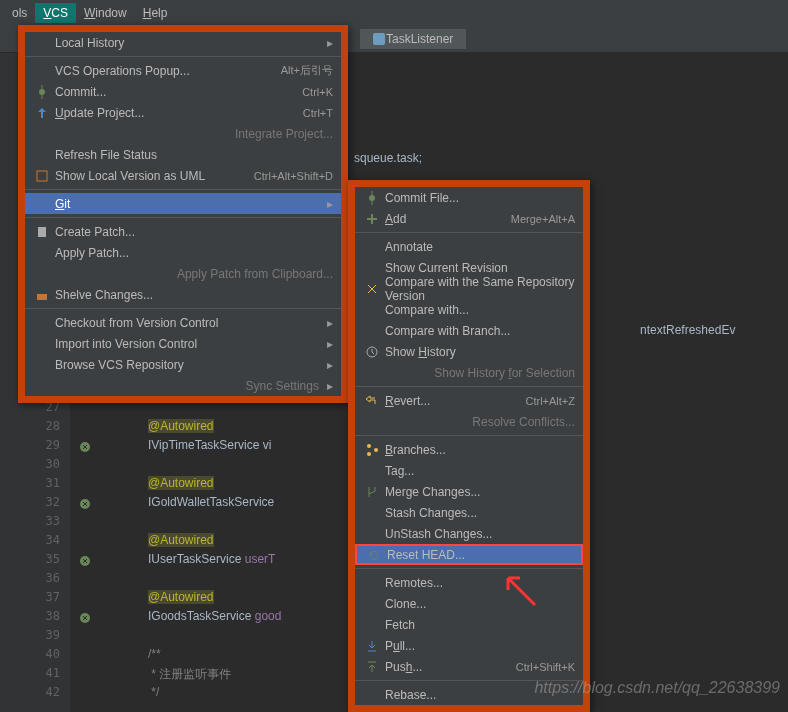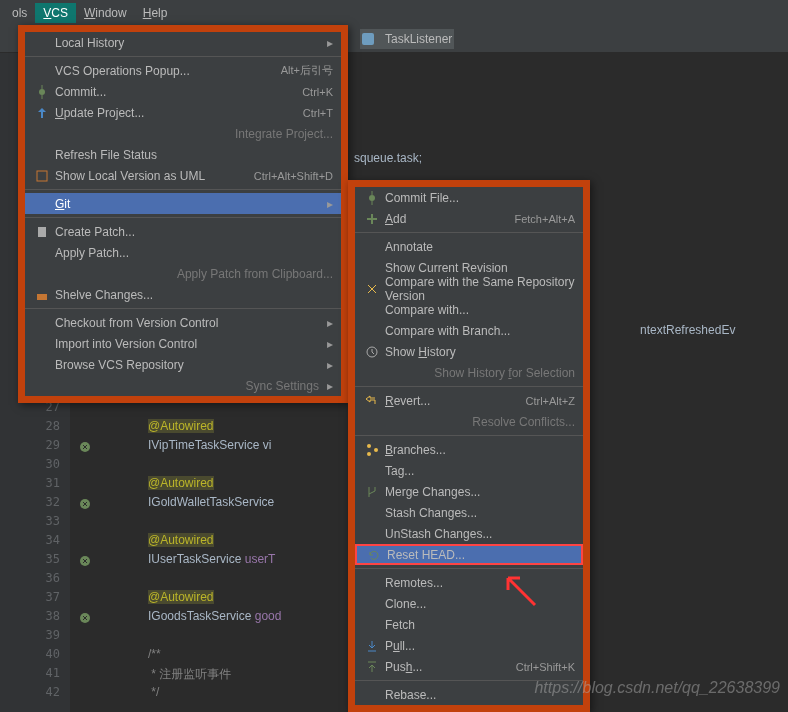--- a/index.html
+++ b/index.html
@@ -2,21 +2,21 @@
 <html><head>
 <meta charset="utf-8">
 <style>
 * { margin: 0; padding: 0; box-sizing: border-box; font-family: "Segoe UI", Arial, sans-serif; font-size: 12px; }
 body { background: #2b2b2b; color: #bbbbbb; width: 788px; height: 712px; overflow: hidden; position: relative; }
 .menubar { background: #3c3f41; height: 25px; display: flex; align-items: center; padding: 0 4px; }
 .menubar-item { padding: 3px 8px; color: #bbbbbb; cursor: pointer; }
 .menubar-item.active { background: #0f766e; color: #fff; }
 .underline { text-decoration: underline; }
 .tabbar { background: #3c3f41; height: 28px; display: flex; align-items: center; padding-left: 360px; border-bottom: 1px solid #2b2b2b; }
-.tab { background: #515658; padding: 3px 2px; color: #bbbbbb; display: flex; align-items: center; gap: 11px; }
+.tab { background: #515658; padding: 3px 13px; color: #bbbbbb; display: flex; align-items: center; gap: 1px; }
 .tab-icon { width: 12px; height: 12px; background: #6e9cbe; border-radius: 2px; display: inline-block; }
 .dropdown { position: absolute; background: #3c3f41; border: 7px solid #c2410c; box-shadow: 2px 2px 8px rgba(0,0,0,0.5); }
 .vcs-menu { left: 18px; top: 25px; width: 330px; }
 .menu-item { display: flex; align-items: center; padding: 4px 8px; color: #bbbbbb; height: 21px; }
 .menu-item.hover { background: #4b6eaf; color: #fff; }
 .menu-item.disabled { color: #777; text-align: right; }
 .menu-icon { width: 18px; display: inline-flex; justify-content: center; margin-right: 4px; }
 .menu-label { flex: 1; }
 .menu-shortcut { color: #999; font-size: 11px; }
 .menu-arrow { color: #999; margin-left: 8px; }
@@ -223,21 +223,21 @@
       </span>
       <span class="menu-label">Commit File...</span>
     </div>
     <div class="menu-item">
       <span class="menu-icon">
         <svg class="icon-svg" viewBox="0 0 14 14">
           <path d="M7 2v10M2 7h10" stroke="#6a8759" stroke-width="2"></path>
         </svg>
       </span>
       <span class="menu-label"><span class="underline">A</span>dd</span>
-      <span class="menu-shortcut">Fetch+Alt+A</span>
+      <span class="menu-shortcut">Merge+Alt+A</span>
     </div>
     <div class="menu-sep"></div>
     <div class="menu-item">
       <span class="menu-icon"></span>
       <span class="menu-label">Annotate</span>
     </div>
     <div class="menu-item">
       <span class="menu-icon"></span>
       <span class="menu-label">Show Current Revision</span>
     </div>

